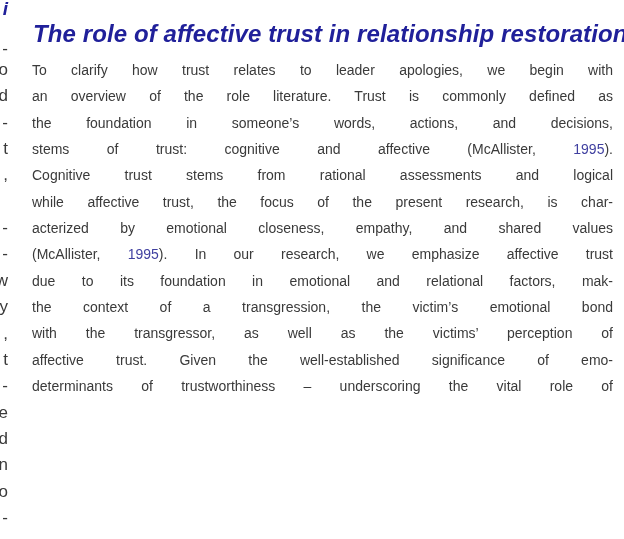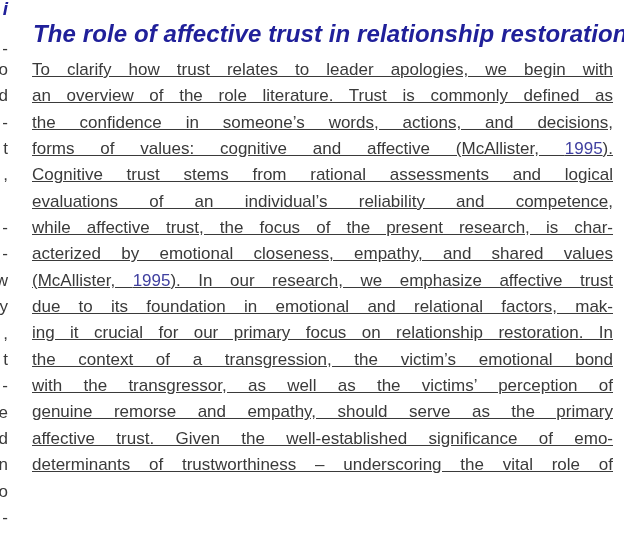--- a/index.html
+++ b/index.html
@@ -26,27 +26,26 @@
   }
   .paragraph {
     position: absolute;
     left: 32px;
     top: 57px;
     width: 581px;
   }
   .line {
     height: 26.35px;
     line-height: 26.35px;
-    font-size: 17px;
+    font-size: 14px;
     color: var(--body-color, #3a3a3a);
     text-align: justify;
     text-align-last: justify;
     -moz-text-align-last: justify;
     overflow: hidden;
-    text-decoration: underline;
   }
   .citation {
     color: var(--citation-color, #4040a0);
   }
   .gutter {
     position: absolute;
     left: 0;
     top: 0;
     width: 9px;
     height: 539px;
@@ -90,28 +89,25 @@
       <span class="frag" style="top: 400px;">e</span>
       <span class="frag" style="top: 426px;">d</span>
       <span class="frag" style="top: 452px;">n</span>
       <span class="frag" style="top: 479px;">o</span>
       <span class="frag" style="top: 505px;">-</span>
     </div>
   <h1 class="heading">The role of affective trust in relationship restoration</h1>
   <div class="paragraph" id="paragraph">
       <div class="line"><span>To clarify how trust relates to leader apologies, we begin with</span></div>
       <div class="line"><span>an overview of the role literature. Trust is commonly defined as</span></div>
-      <div class="line"><span>the confidence in someone’s words, actions, and decisions,</span></div>
-      <div class="line"><span>forms of values: cognitive and affective (McAllister, </span><span class="citation">1995</span><span>).</span></div>
+      <div class="line"><span>the foundation in someone’s words, actions, and decisions,</span></div>
+      <div class="line"><span>stems of trust: cognitive and affective (McAllister, </span><span class="citation">1995</span><span>).</span></div>
       <div class="line"><span>Cognitive trust stems from rational assessments and logical</span></div>
-      <div class="line"><span>evaluations of an individual’s reliability and competence,</span></div>
       <div class="line"><span>while affective trust, the focus of the present research, is char-</span></div>
       <div class="line"><span>acterized by emotional closeness, empathy, and shared values</span></div>
       <div class="line"><span>(McAllister, </span><span class="citation">1995</span><span>). In our research, we emphasize affective trust</span></div>
       <div class="line"><span>due to its foundation in emotional and relational factors, mak-</span></div>
-      <div class="line"><span>ing it crucial for our primary focus on relationship restoration. In</span></div>
       <div class="line"><span>the context of a transgression, the victim’s emotional bond</span></div>
       <div class="line"><span>with the transgressor, as well as the victims’ perception of</span></div>
-      <div class="line"><span>genuine remorse and empathy, should serve as the primary</span></div>
       <div class="line"><span>affective trust. Given the well-established significance of emo-</span></div>
       <div class="line"><span>determinants of trustworthiness – underscoring the vital role of</span></div>
     </div>
 </div>
 
 </body></html>

